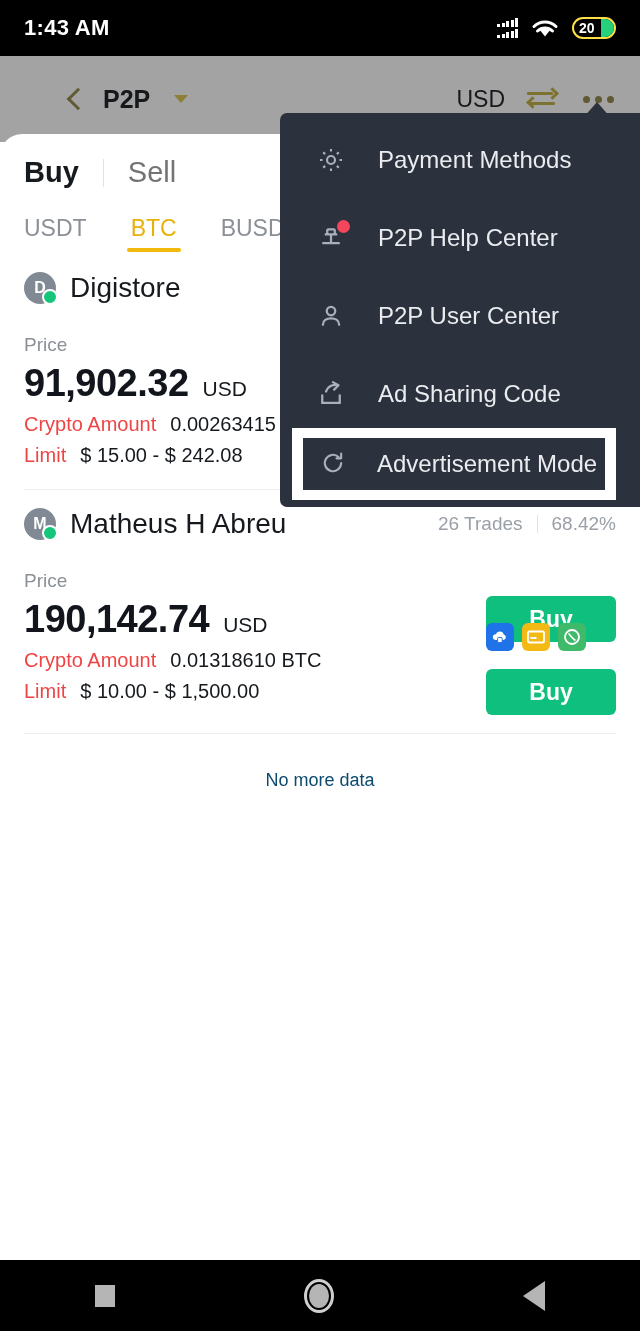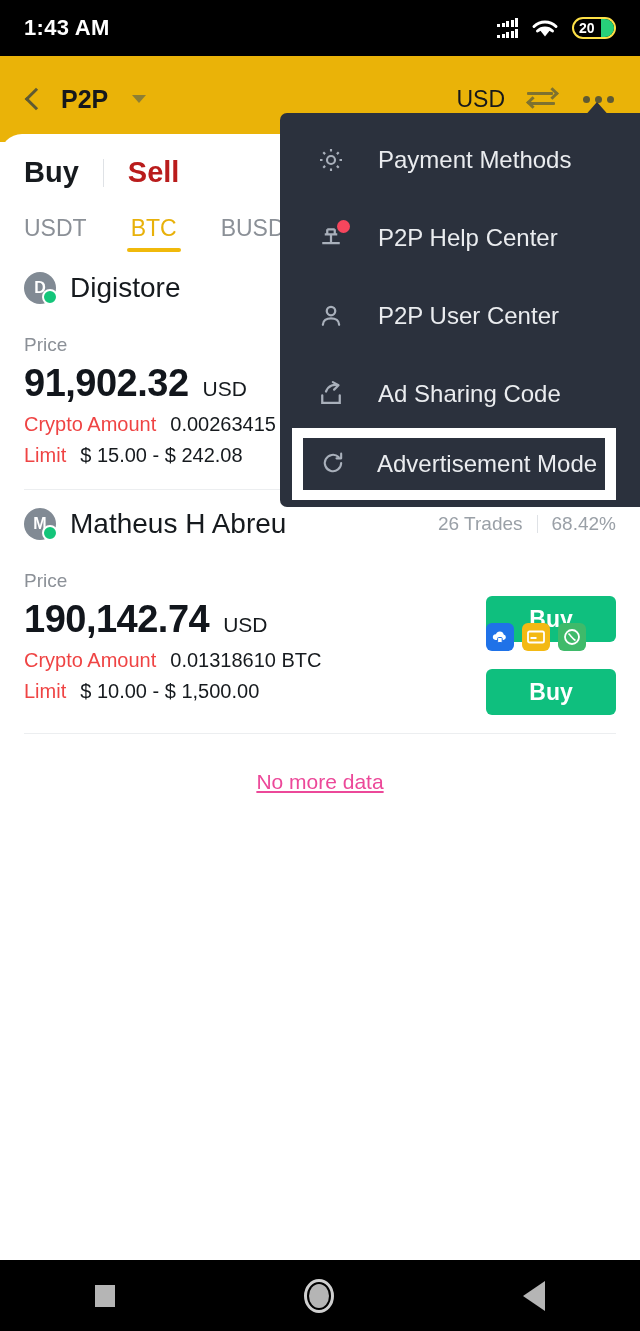--- a/index.html
+++ b/index.html
@@ -34,21 +34,21 @@
     background:#000;
   }
   .batt-fill{ position:absolute; right:0; top:0; bottom:0; width:13px; background:#27d07a; }
   .batt-num{ position:relative; z-index:2; font-size:14px; font-weight:bold; color:#fff; padding-left:5px; }
 
   
   .header{
     position:absolute; left:0; top:56px; width:640px; height:86px;
     background:#f6d košík;
   }
-  .header{ background:#eab308; }
+  .header{ background:#a3a3a3;padding-left:42px; }
   .header-inner{
     width:100%; height:100%; display:flex; align-items:center;
     justify-content:space-between; padding:0 22px 0 26px;
   }
   .hdr-left{ display:flex; align-items:center; gap:22px; }
   .back-chevron{
     width:13px; height:22px; position:relative;
   }
   .back-chevron::before{
     content:""; position:absolute; left:2px; top:3px;
@@ -74,21 +74,21 @@
 
   
   .sheet{
     position:absolute; left:0; top:134px; width:640px; height:1197px;
     background:#fff; border-radius:22px 22px 0 0;
   }
 
   
   .buysell{ display:flex; align-items:center; gap:0; padding:22px 0 0 24px; }
   .bs-item{ font-size:29px; font-weight:bold; color:#161a1e; }
-  .bs-item.inactive{ color:#b91c1c; font-weight:bold; }
+  .bs-item.inactive{ color:#737373; font-weight:normal; }
   .bs-sep{ width:1px; height:28px; background:#dfe2e6; margin:0 24px; }
 
   
   .coin-tabs{ display:flex; align-items:center; gap:36px; padding:22px 0 0 20px; }
   .coin-tab{ position:relative; font-size:23px; color:#8b9097; padding:4px 4px 14px; }
   .coin-tab.active{ color:#e8b10a; }
   .coin-tab.active::after{
     content:""; position:absolute; left:0; right:0; bottom:4px; height:4px;
     background:#f0b90b; border-radius:2px;
   }
@@ -126,21 +126,21 @@
   .pay-ico.blue{ background:#1f72e8; }
   .pay-ico.yellow{ background:#f3b914; }
   .pay-ico.green{ background:#3fba6a; }
   .buy-btn{
     width:130px; height:46px; border-radius:6px; background:#0fbf7e;
     color:#fff; font-size:23px; font-weight:bold;
     display:flex; align-items:center; justify-content:center; border:none;
   }
 
   
-  .no-more{ text-align:center; color:#ec4899; font-size:21px; padding-top:36px;text-decoration:underline; }
+  .no-more{ text-align:center; color:#0c4a6e; font-size:18px; padding-top:36px; }
 
   
   .menu-caret{
     position:absolute; left:583px; top:102px; width:0; height:0;
     border-left:14px solid transparent; border-right:14px solid transparent;
     border-bottom:16px solid #2b313d; z-index:32;
   }
   .menu{
     position:absolute; left:280px; top:113px; width:360px; height:394px;
     background:#2b313d; border-radius:7px 0 0 7px; z-index:30;

